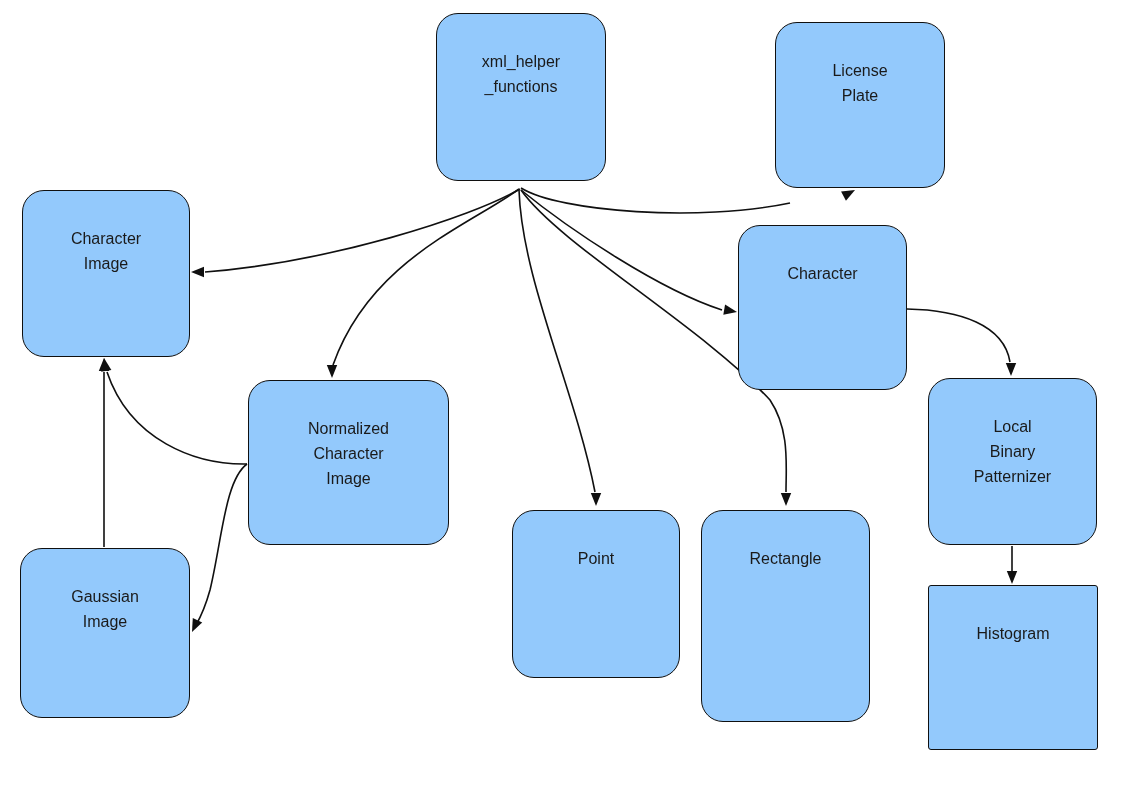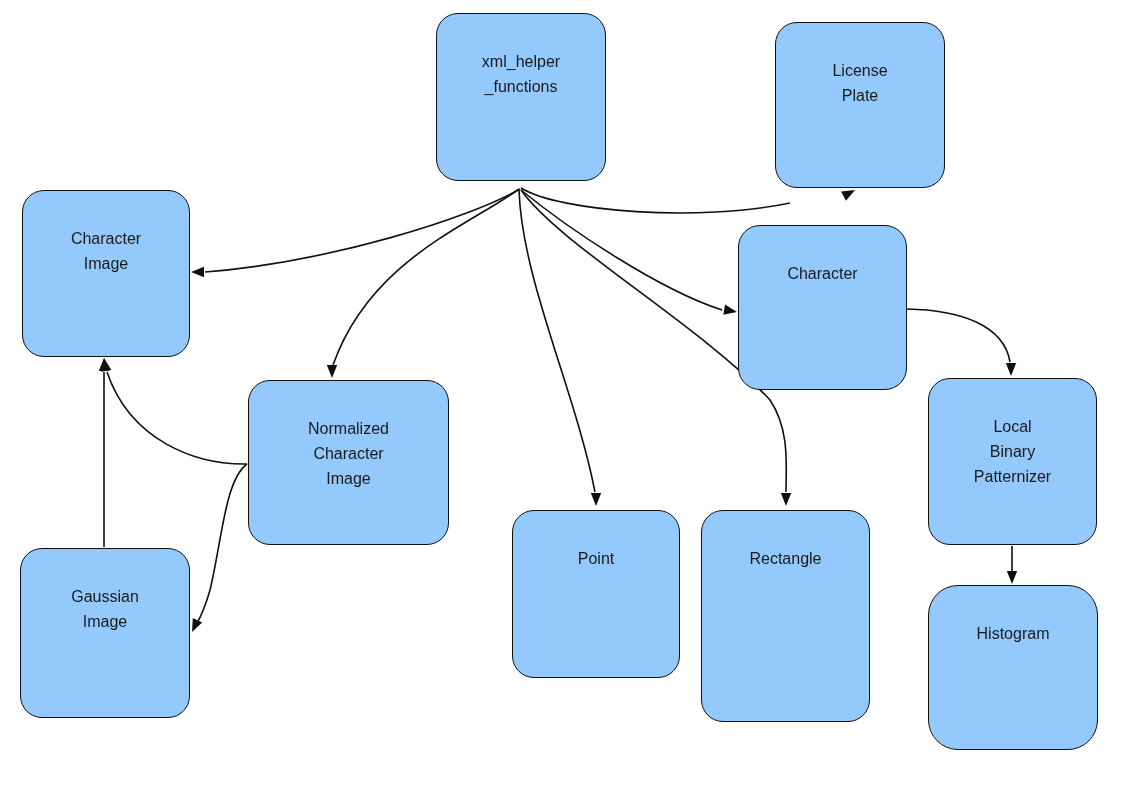--- a/index.html
+++ b/index.html
@@ -102,17 +102,17 @@
 Binary
 Patternizer</span>
   </div>
   <div class="node" style="left: 701px; top: 510px; width: 169px; height: 212px; background: rgb(147, 201, 252); border-color: rgb(16, 16, 16); color: rgb(26, 26, 26); border-radius: 22px;">
     <span class="node-label">Rectangle</span>
   </div>
   <div class="node" style="left: 20px; top: 548px; width: 170px; height: 170px; background: rgb(147, 201, 252); border-color: rgb(16, 16, 16); color: rgb(26, 26, 26); border-radius: 22px;">
     <span class="node-label">Gaussian
 Image</span>
   </div>
-  <div class="node" style="left: 928px; top: 585px; width: 170px; height: 165px; background: rgb(147, 201, 252); border-color: rgb(16, 16, 16); color: rgb(26, 26, 26); border-radius: 30px;">
+  <div class="node" style="left: 928px; top: 585px; width: 170px; height: 165px; background: rgb(147, 201, 252); border-color: rgb(16, 16, 16); color: rgb(26, 26, 26); border-radius: 3px;">
     <span class="node-label">Histogram</span>
   </div>
 
 </div>
 
 </body></html>

